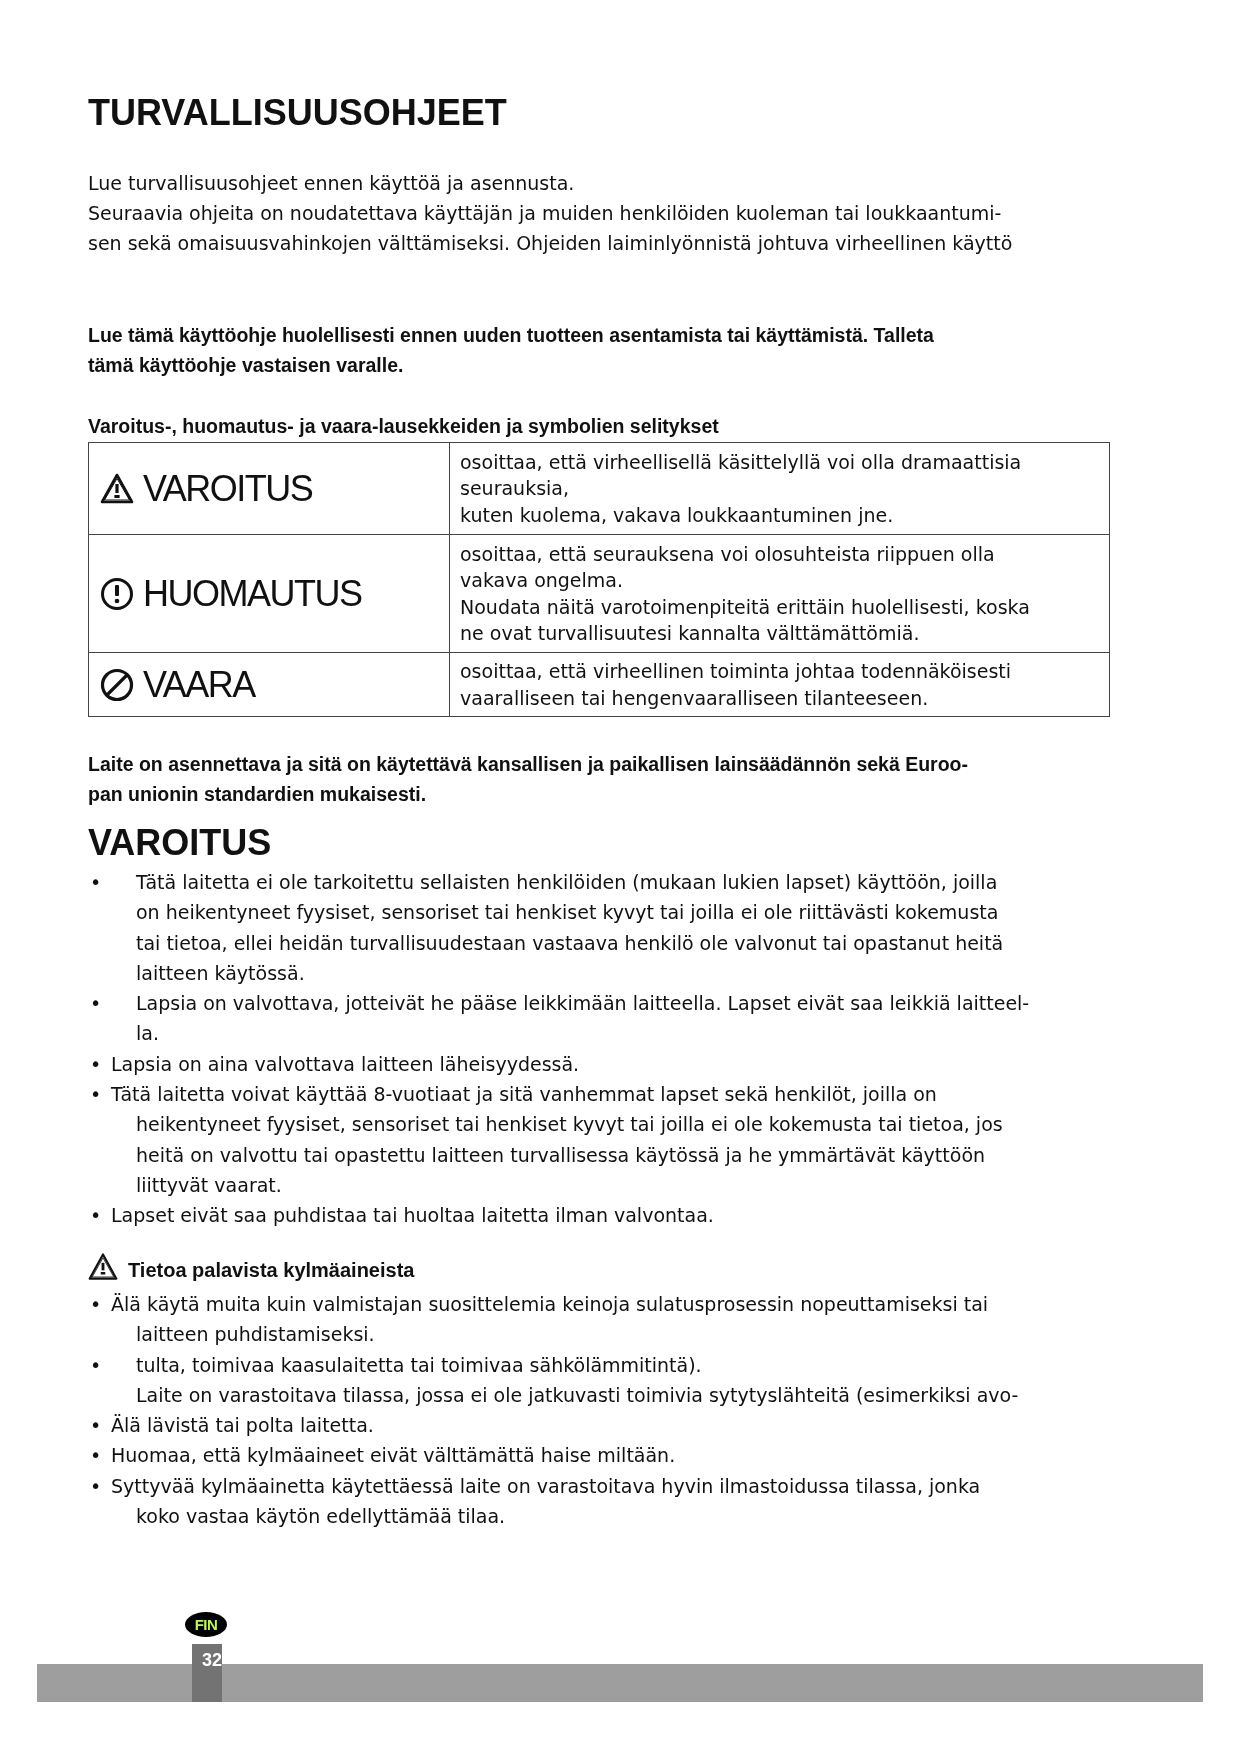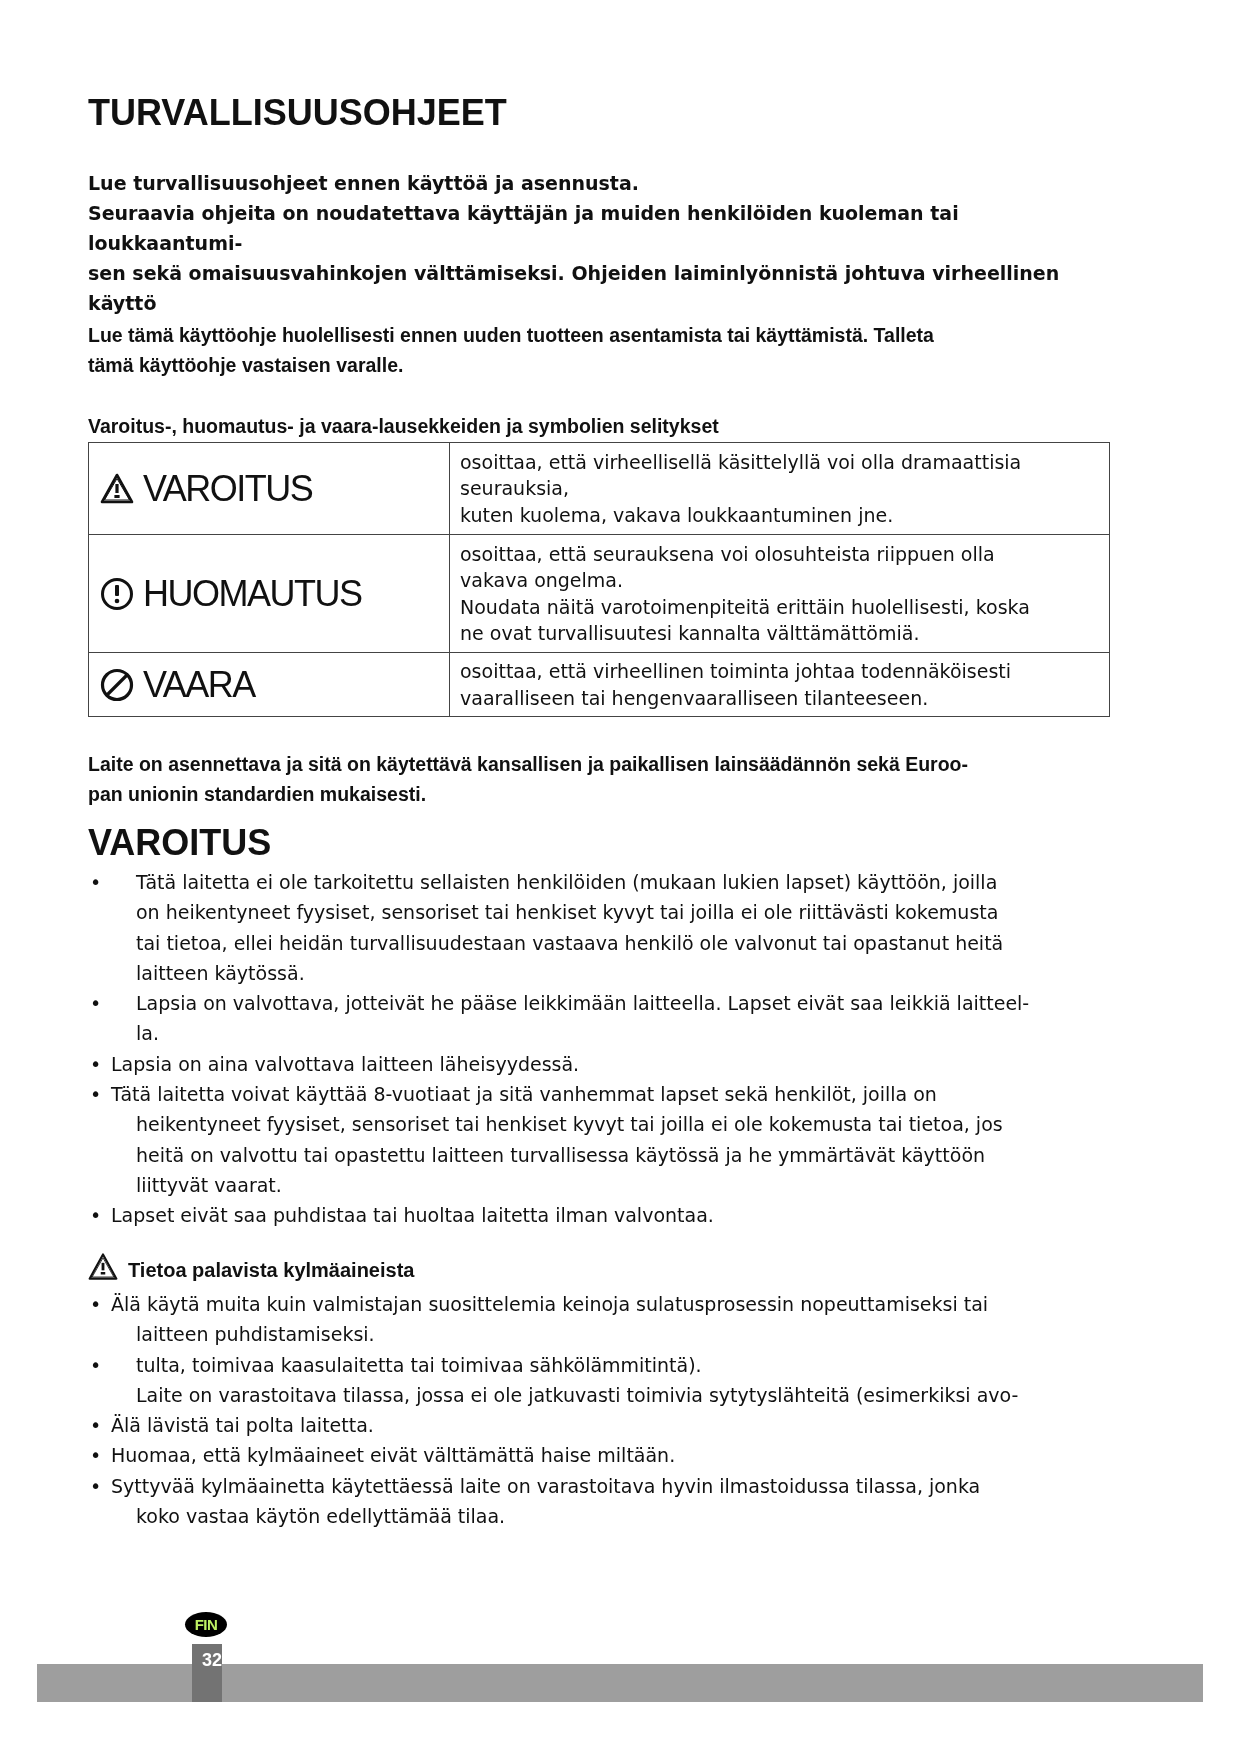--- a/index.html
+++ b/index.html
@@ -9,21 +9,21 @@
       color: #111111;
     }
     .page { position: absolute; left: 88px; top: 0; width: 1030px; }
     .title {
       position: absolute; top: 92px; left: 0;
       font-family: "Liberation Sans", sans-serif;
       font-weight: bold; font-size: 36px; letter-spacing: 0px; margin: 0; text-align: right;
     }
     .intro {
       position: absolute; top: 168px; left: 0; width: 1030px;
-      font-size: 19px; line-height: 30px; margin: 0; font-weight: bold;
+      font-size: 19px; line-height: 30px; margin: 0;
     }
     .intro p { margin: 0; }
     .bold-note {
       position: absolute; left: 0; width: 1030px;
       font-family: "Liberation Sans", sans-serif;
       font-weight: bold; font-size: 19.5px; line-height: 30px; margin: 0;
     }
     .note1 { top: 320px; }
     .table-caption { top: 411px; }
     .note2 { top: 749px; }

